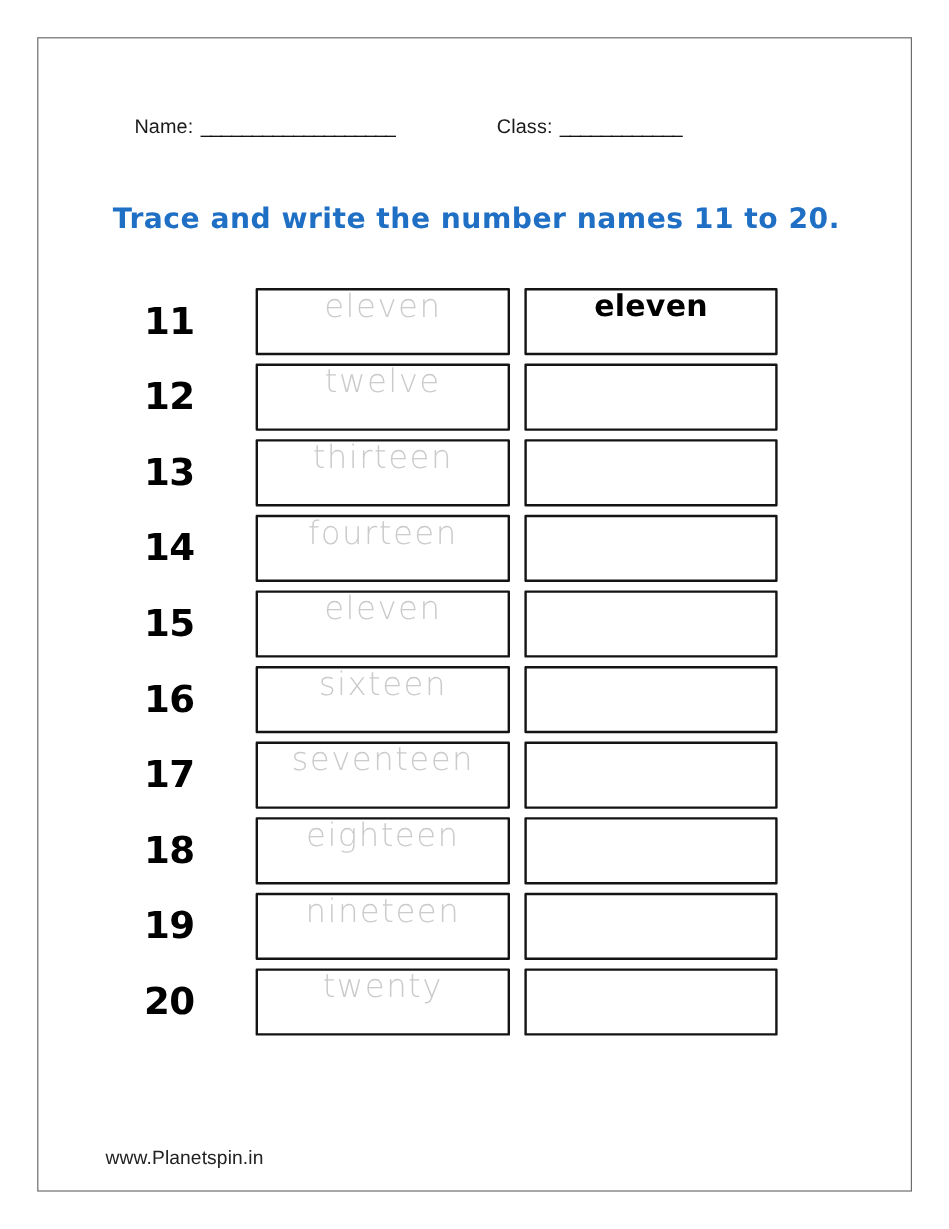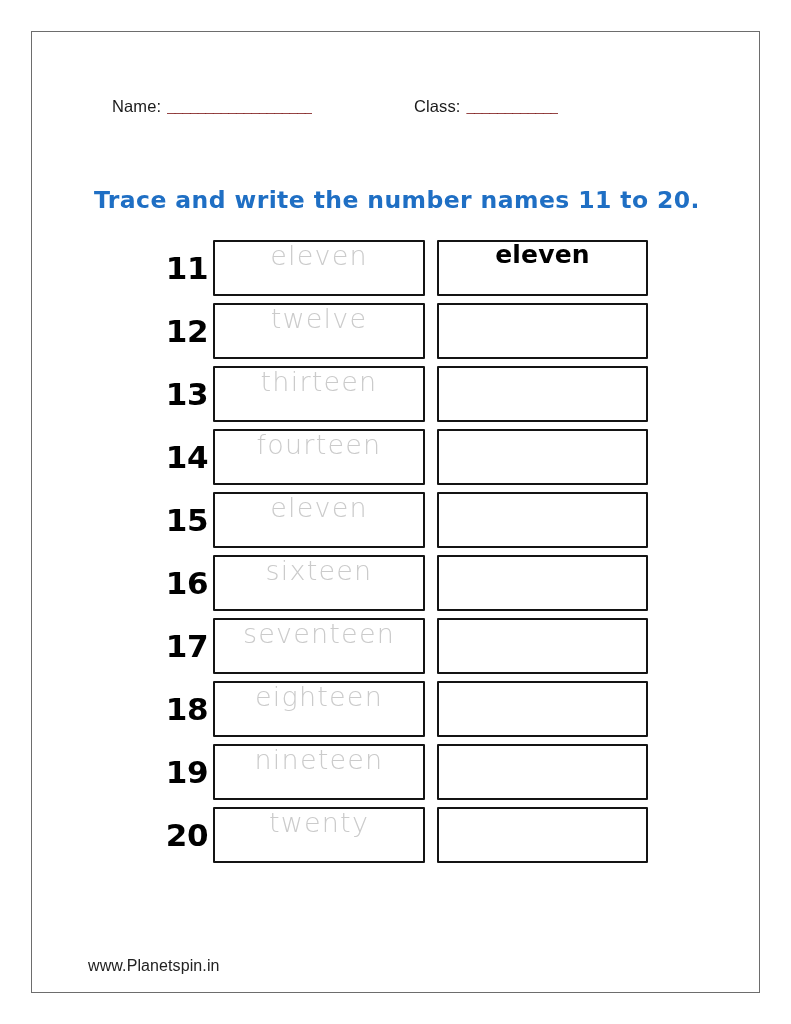--- a/index.html
+++ b/index.html
@@ -54,59 +54,57 @@
   }
   .field-name { left: 0; margin-left: 24px; }
   .field-class { left: 326px; }
   .field-label {
     letter-spacing: 0.1px;
   }
   .field-rule {
     display: inline-block;
     margin-left: 6px;
     letter-spacing: -0.6px;
-    color: #7f1d1d;
+    color: #000000;
     font-size: 16.5px;
     overflow: hidden;
-    font-family: Liberation Serif, serif;
   }
 
   
   .worksheet-title {
     position: absolute;
     left: 94px;
     top: 168px;
     font-family: "DejaVu Sans", sans-serif;
     font-size: 23.5px;
     font-weight: bold;
     color: #1f6fc4;
     letter-spacing: 0.4px;
     white-space: nowrap;
-    margin-top: 18px;
   }
 
   
   .rows {
     position: absolute;
     left: 0;
     top: 240px;
     width: 791px;
   }
   .trace-row {
     position: relative;
     height: 63px;
   }
   .row-number {
     position: absolute;
     left: 120px;
     top: 0;
     width: 88px;
     height: 56px;
     line-height: 56px;
-    text-align: right;
+    text-align: left;
     font-family: "DejaVu Sans", sans-serif;
     font-size: 31px;
     font-weight: bold;
     color: #000000;
     letter-spacing: -0.5px;
   }
   .trace-box {
     position: absolute;
     top: 0;
     height: 56px;

